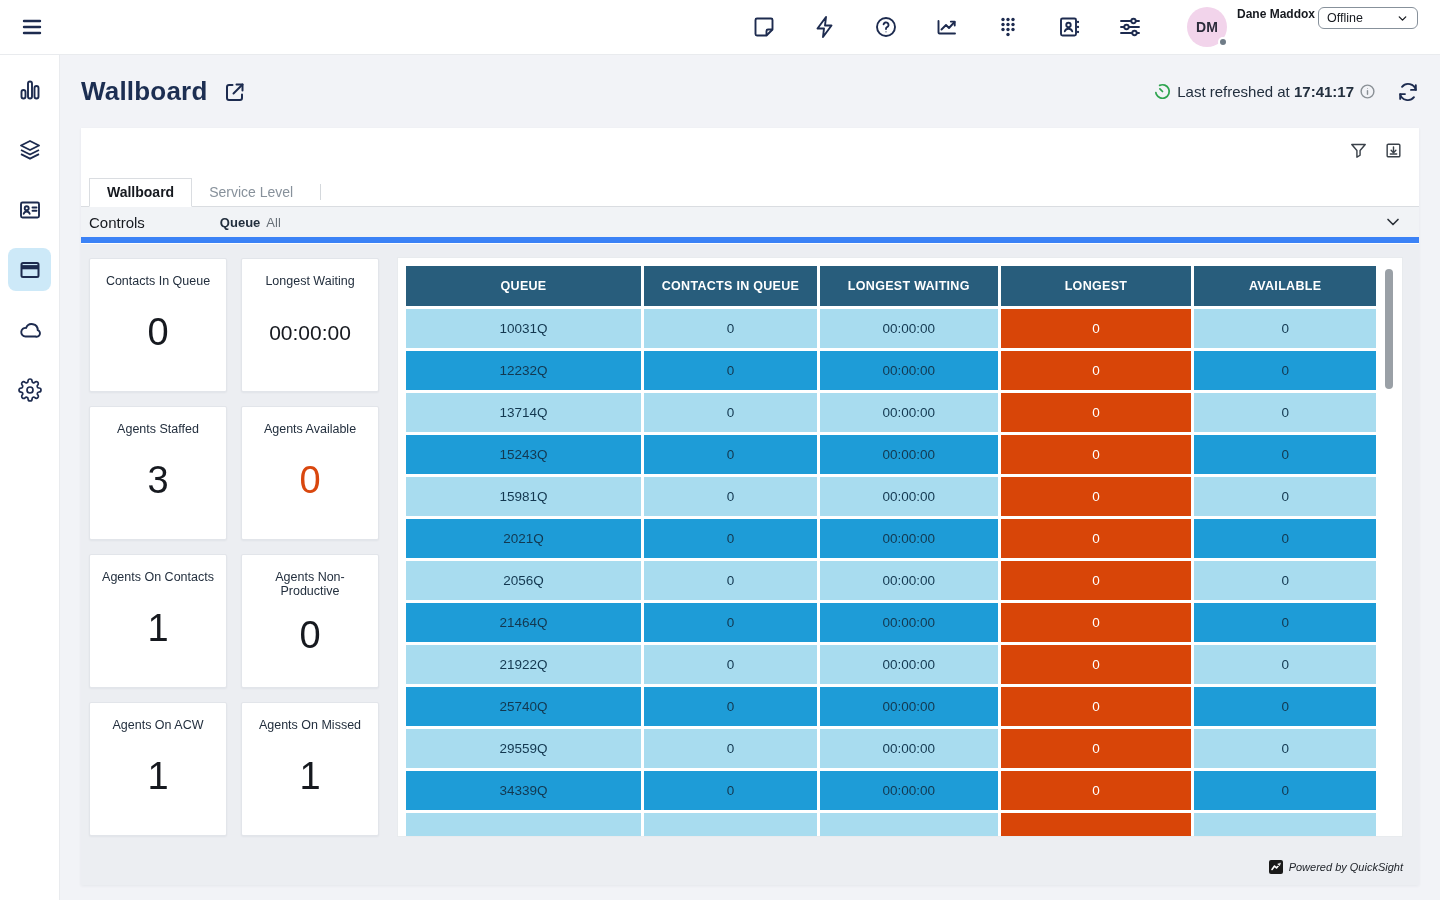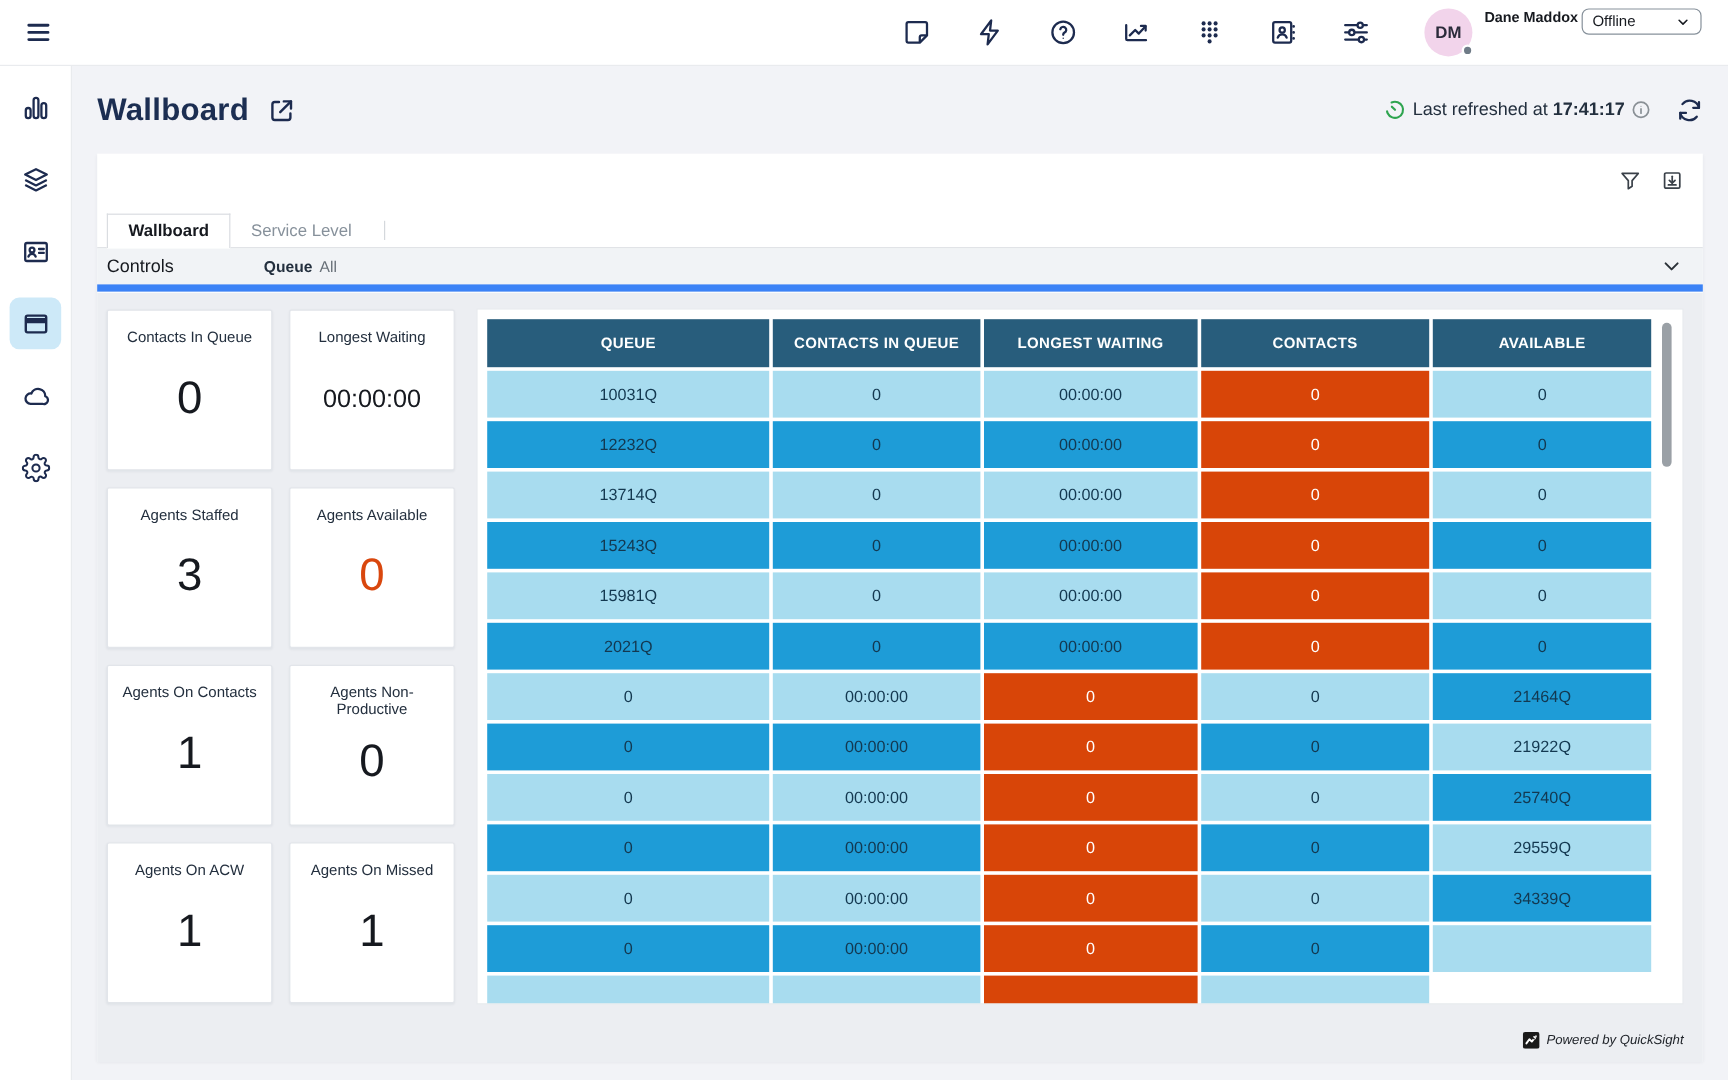--- a/index.html
+++ b/index.html
@@ -331,21 +331,21 @@
           <div class="card">
             <div class="card-label">Agents On Missed</div>
             <div class="card-value">1</div>
           </div>
         </div>
       <div class="tablewrap">
         <div class="tbl">
             <div class="cell hd">QUEUE</div>
             <div class="cell hd">CONTACTS IN QUEUE</div>
             <div class="cell hd">LONGEST WAITING</div>
-            <div class="cell hd">CONTACTS</div>
+            <div class="cell hd">LONGEST</div>
             <div class="cell hd">AVAILABLE</div>
             <div class="cell lt">10031Q</div>
             <div class="cell lt">0</div>
             <div class="cell lt">00:00:00</div>
             <div class="cell st">0</div>
             <div class="cell lt">0</div>
             <div class="cell md">12232Q</div>
             <div class="cell md">0</div>
             <div class="cell md">00:00:00</div>
             <div class="cell st">0</div>
@@ -363,20 +363,21 @@
             <div class="cell lt">15981Q</div>
             <div class="cell lt">0</div>
             <div class="cell lt">00:00:00</div>
             <div class="cell st">0</div>
             <div class="cell lt">0</div>
             <div class="cell md">2021Q</div>
             <div class="cell md">0</div>
             <div class="cell md">00:00:00</div>
             <div class="cell st">0</div>
             <div class="cell md">0</div>
+            <div class="cell lt">2056Q</div>
             <div class="cell lt">0</div>
             <div class="cell lt">00:00:00</div>
             <div class="cell st">0</div>
             <div class="cell lt">0</div>
             <div class="cell md">21464Q</div>
             <div class="cell md">0</div>
             <div class="cell md">00:00:00</div>
             <div class="cell st">0</div>
             <div class="cell md">0</div>
             <div class="cell lt">21922Q</div>

